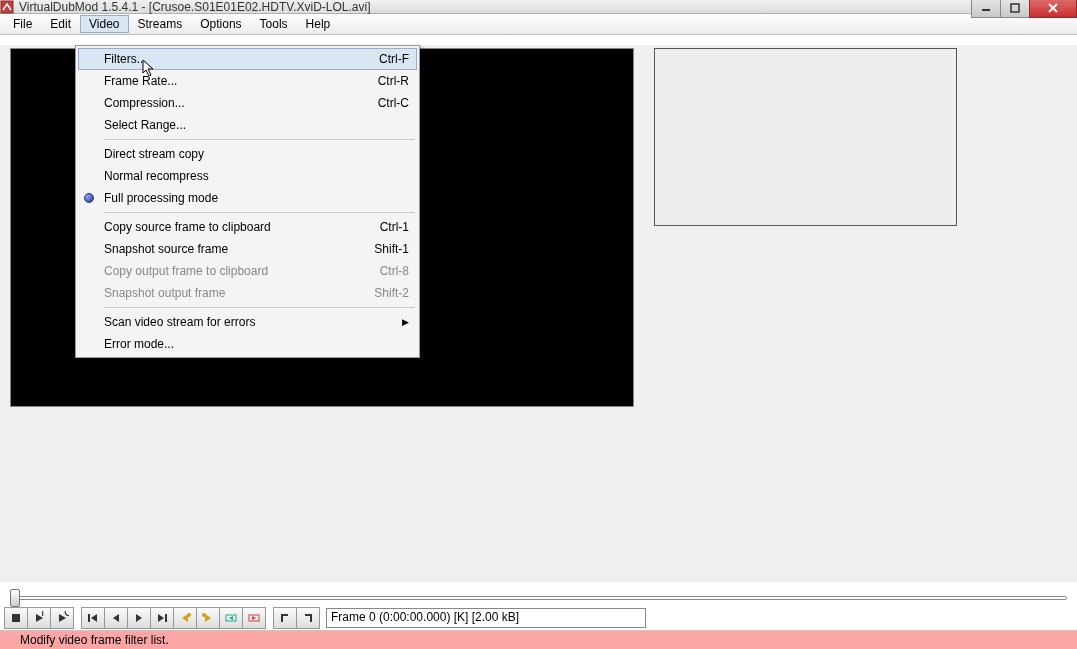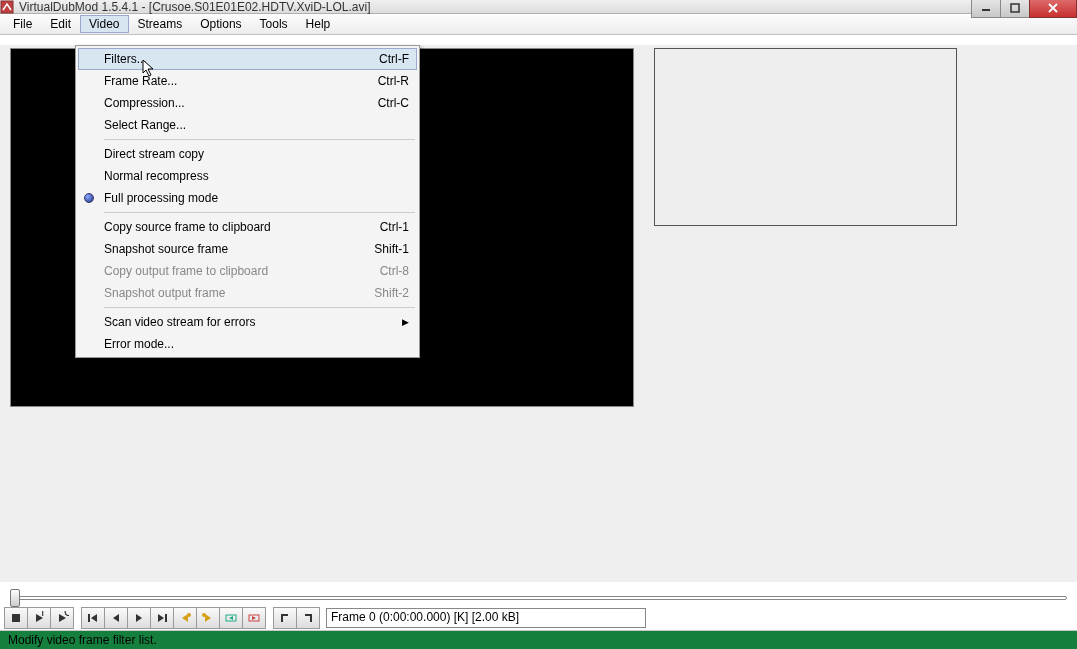--- a/index.html
+++ b/index.html
@@ -41,21 +41,21 @@
 .slider-thumb { position:absolute; left:0; top:0; width:10px; height:18px; background:linear-gradient(#fff,#ccc); border:1px solid #777; border-radius:2px; }
 
 
 .toolbar { position:absolute; left:4px; right:4px; bottom:19px; height:24px; display:flex; align-items:center; gap:0; }
 .tb { width:24px; height:22px; background:linear-gradient(#fafafa,#ddd); border:1px solid #999; margin-left:-1px; display:flex; align-items:center; justify-content:center; }
 .tb:first-child { margin-left:0; }
 .tb-gap { width:8px; }
 .frame-box { flex:0 0 320px; height:20px; border:1px solid #888; background:#fff; padding:1px 4px; margin-left:6px; display:flex; align-items:flex-start; }
 
 
-.statusbar { position:absolute; left:0; right:0; bottom:0; height:19px; background:#15803d; border-top:1px solid #c8c8c8; padding:2px 8px; }
+.statusbar { position:absolute; left:0; right:0; bottom:0; height:19px; background:#fca5a5; border-top:1px solid #c8c8c8; padding:2px 20px; }
 
 svg { display:block; }
 </style>
 </head>
 <body>
 
 <div class="titlebar">
   <span class="app-icon">
     <svg width="14" height="14">
         <rect x="1" y="1" width="12" height="12" fill="#c04040" stroke="#803030"></rect>

